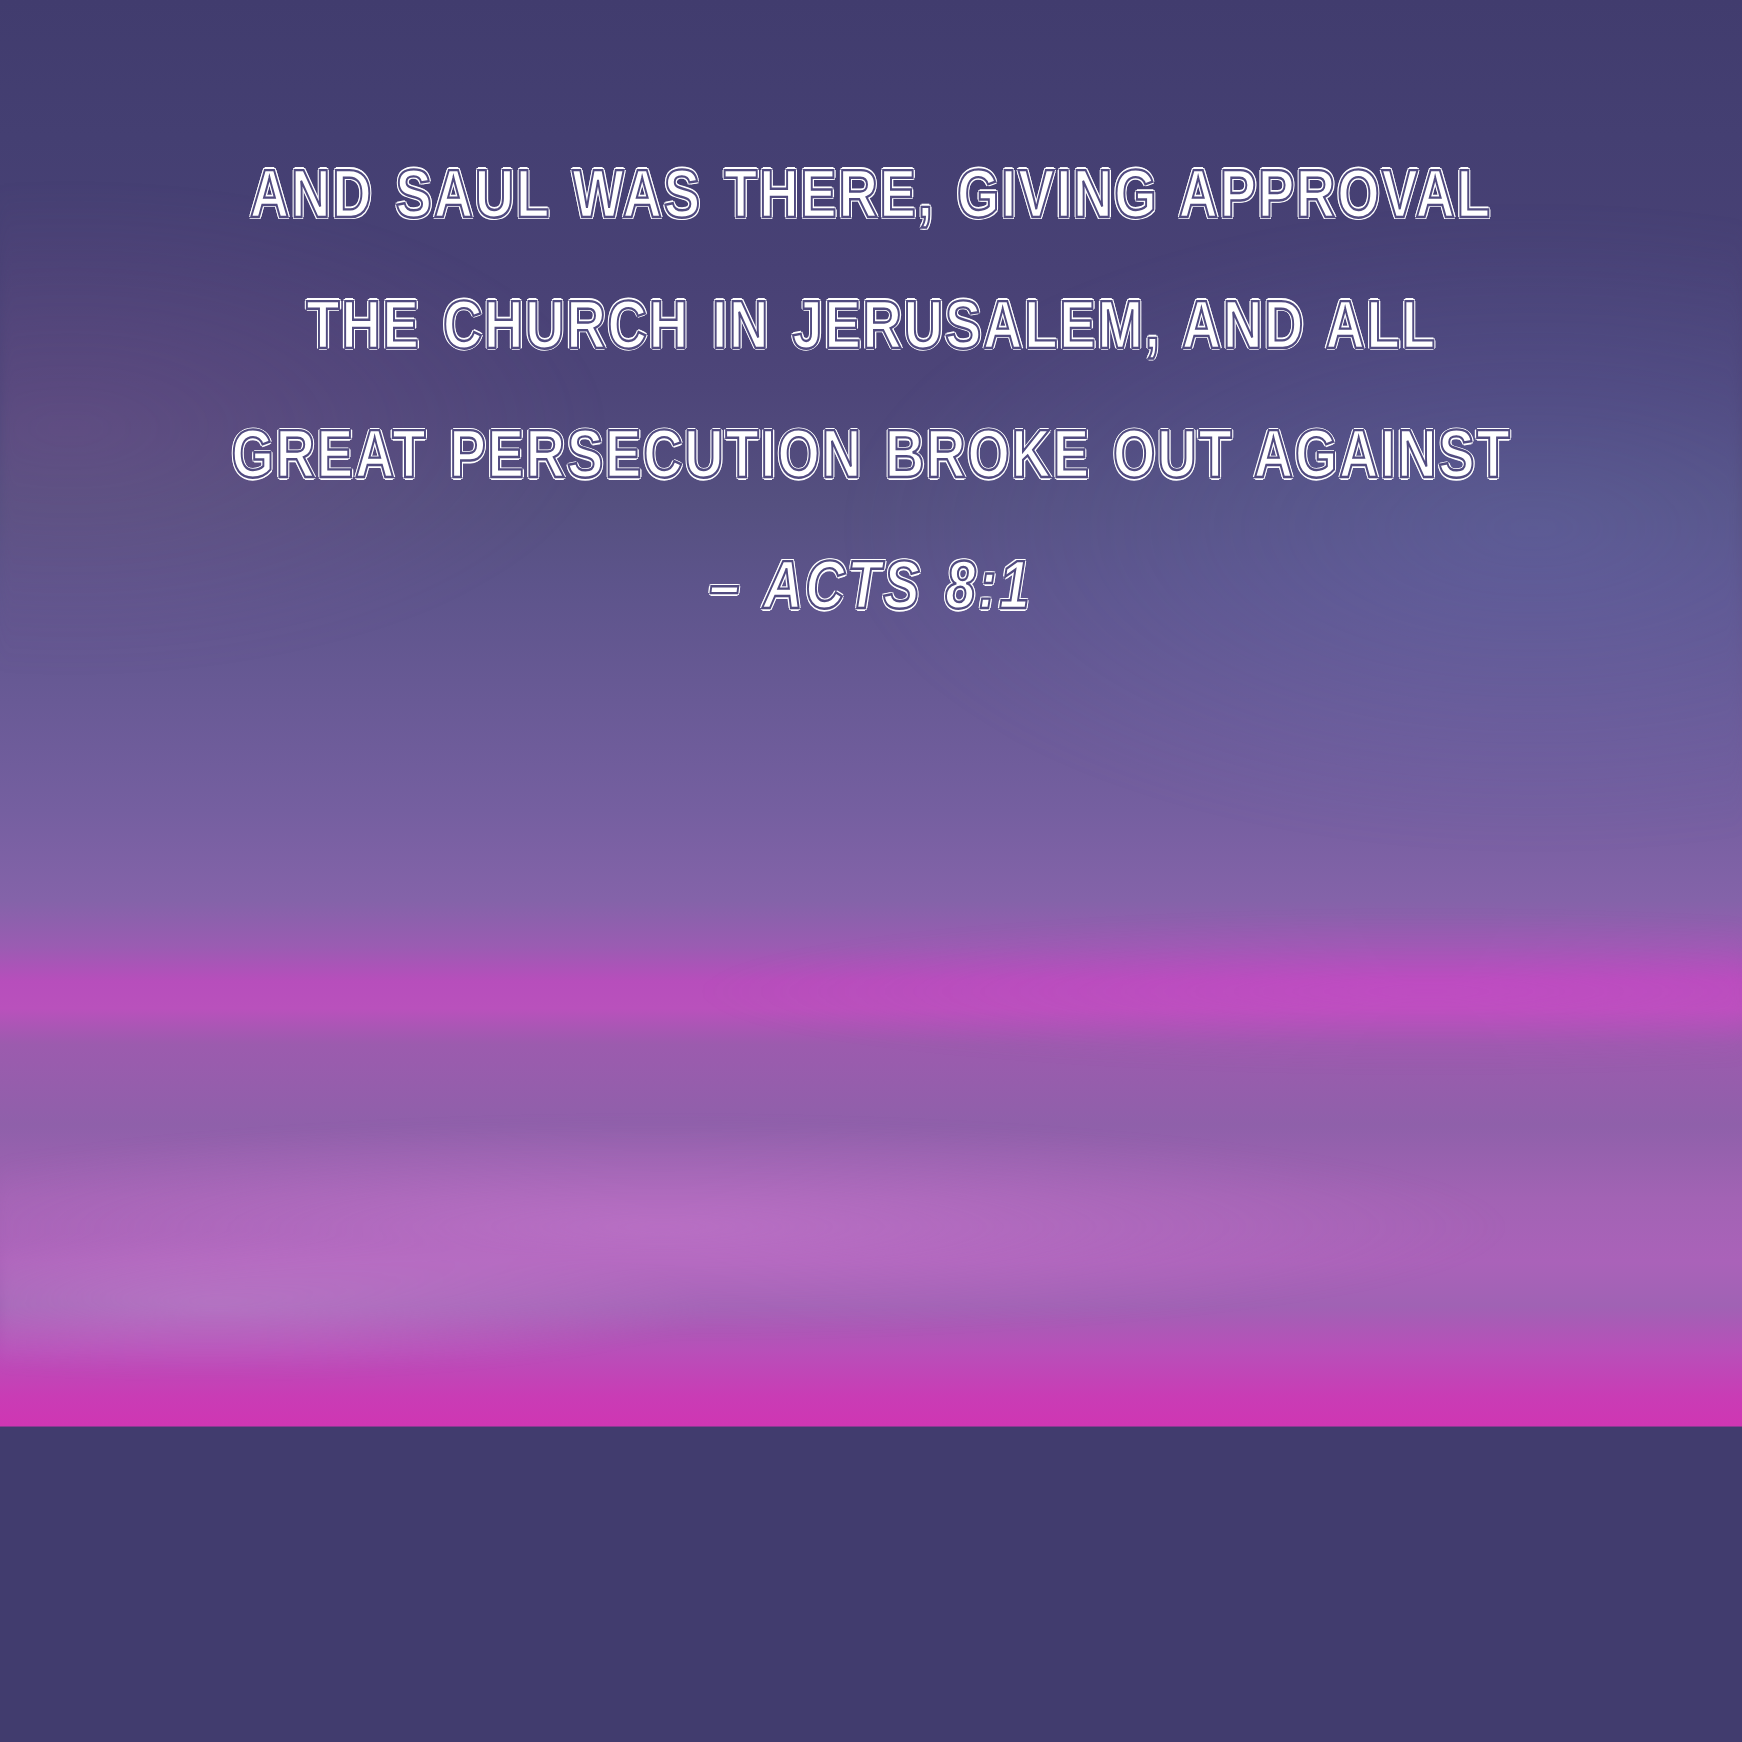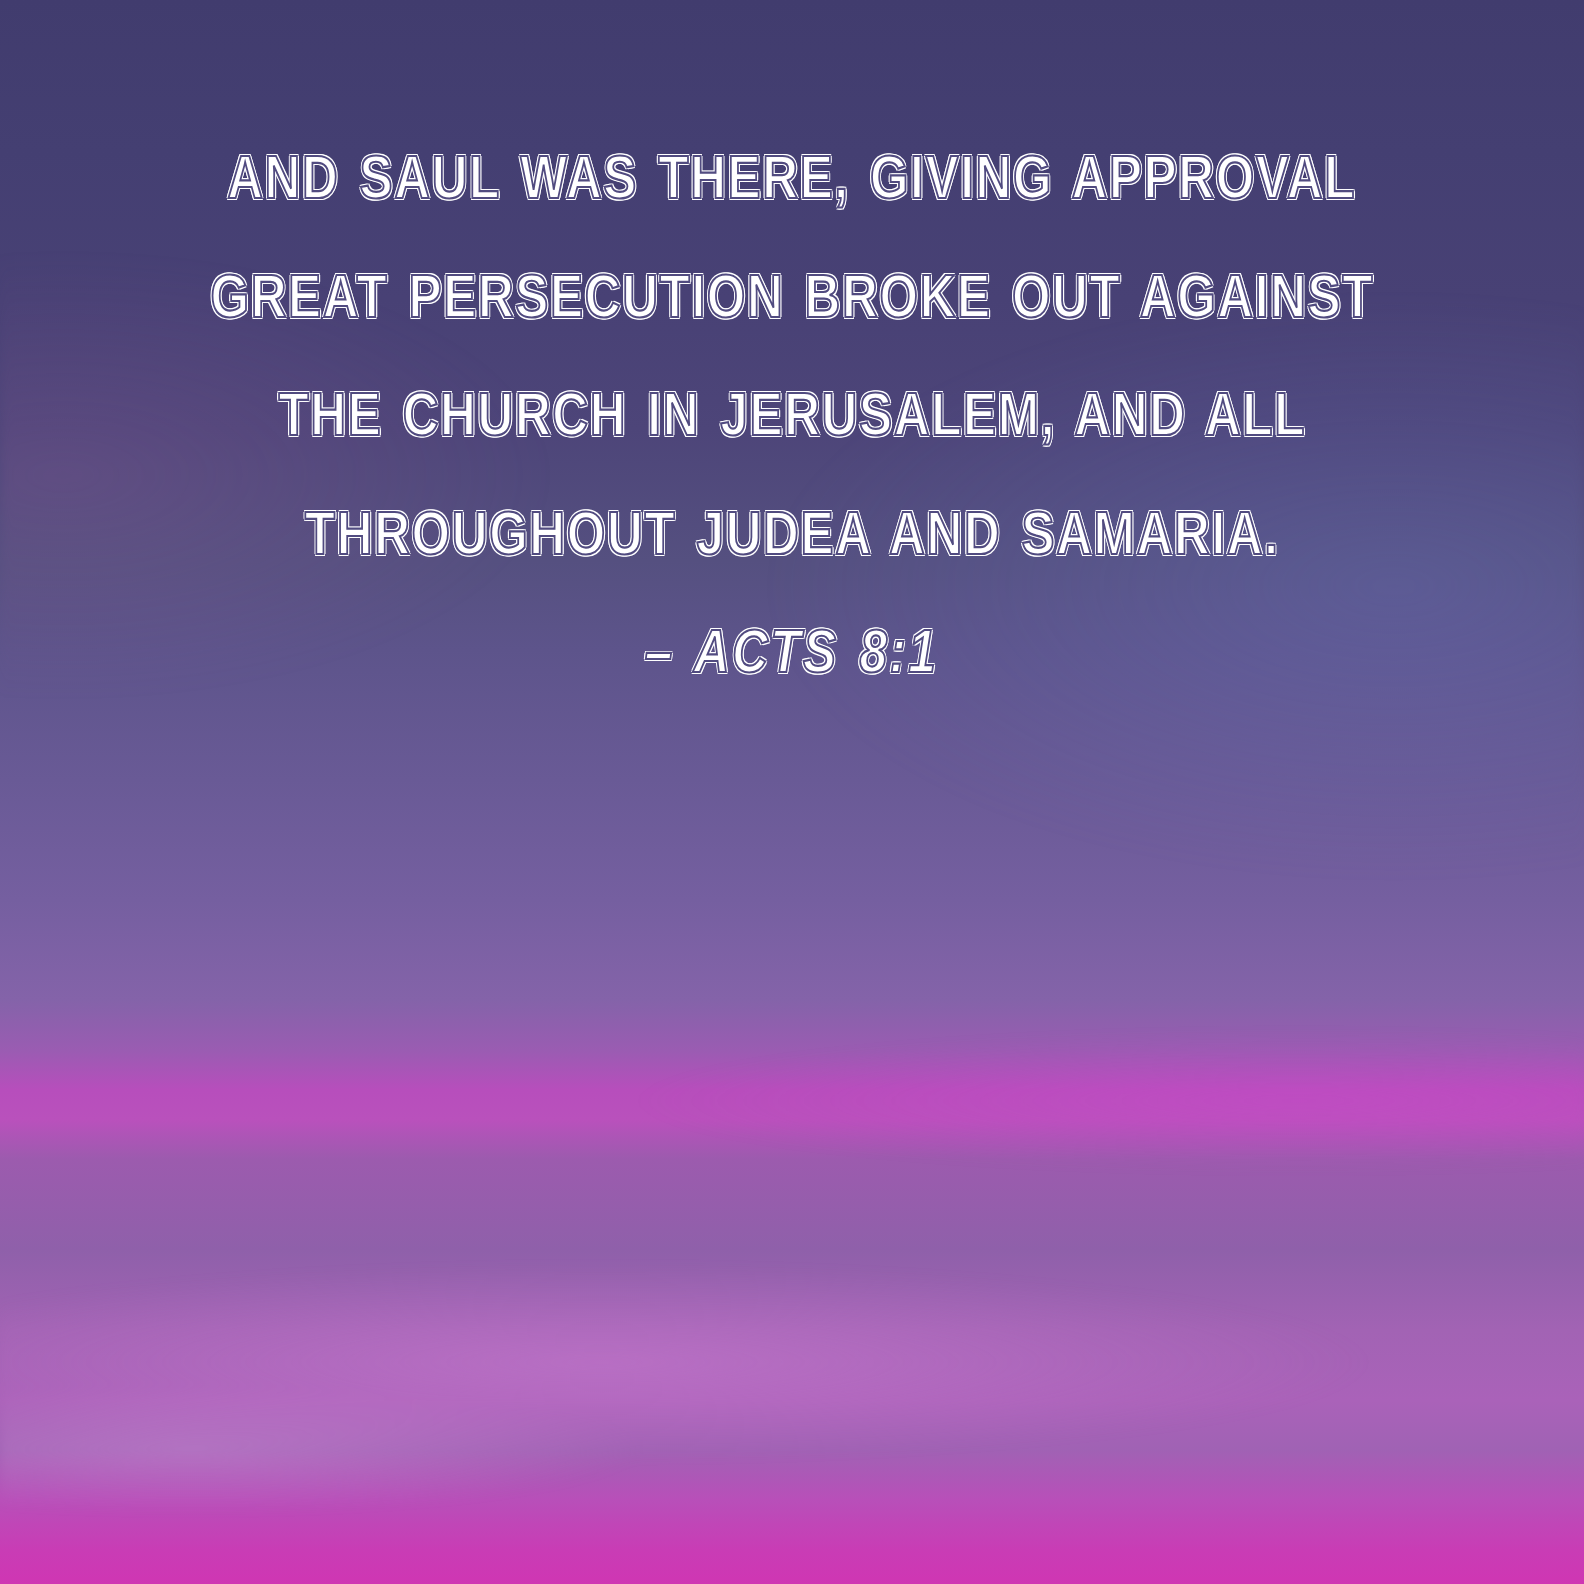--- a/index.html
+++ b/index.html
@@ -3,21 +3,21 @@
 <meta charset="utf-8">
 <style>
   html, body {
     margin: 0;
     padding: 0;
     background: #413c6e;
   }
   .canvas {
     position: relative;
     width: 1584px;
-    height: 1584px;
+    height: 1297px;
     overflow: hidden;
     font-family: "Liberation Sans", "DejaVu Sans", sans-serif;
   }
   
   .bg {
     position: absolute;
     inset: 0;
     background: linear-gradient(180deg,
       #413c6e 0%,
       #443f72 9.5%,
@@ -90,25 +90,22 @@
 
 <div class="canvas">
   <div class="bg"></div>
   <div class="bg-overlays"></div>
 
   <main class="quote">
     <div class="line">
       <span class="txt">AND SAUL WAS THERE, GIVING APPROVAL</span>
     </div>
     <div class="line">
-      <span class="txt">GREAT PERSECUTION BROKE OUT AGAINST</span>
-    </div>
-    <div class="line">
       <span class="txt">THE CHURCH IN JERUSALEM, AND ALL</span>
     </div>
     <div class="line">
-      <span class="txt">THROUGHOUT JUDEA AND SAMARIA.</span>
+      <span class="txt">GREAT PERSECUTION BROKE OUT AGAINST</span>
     </div>
     <div class="line">
       <span class="txt ref">– ACTS 8:1</span>
     </div>
   </main>
 </div>
 
 </body></html>

